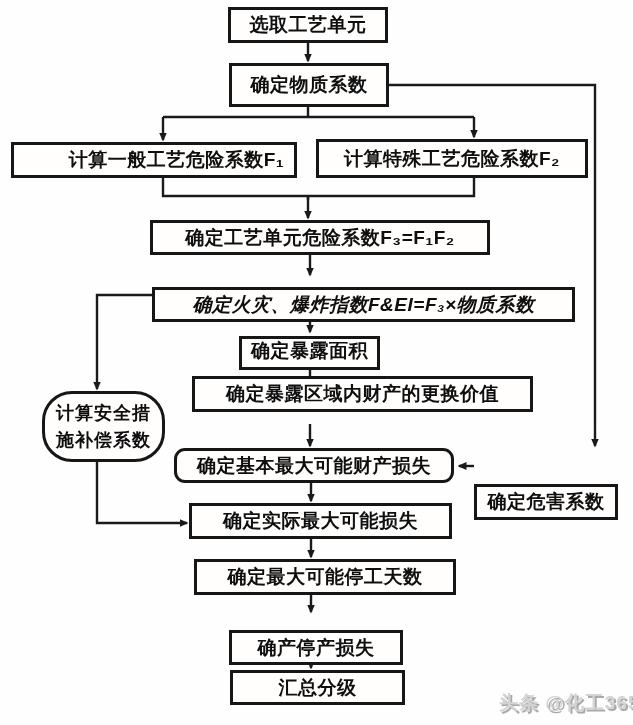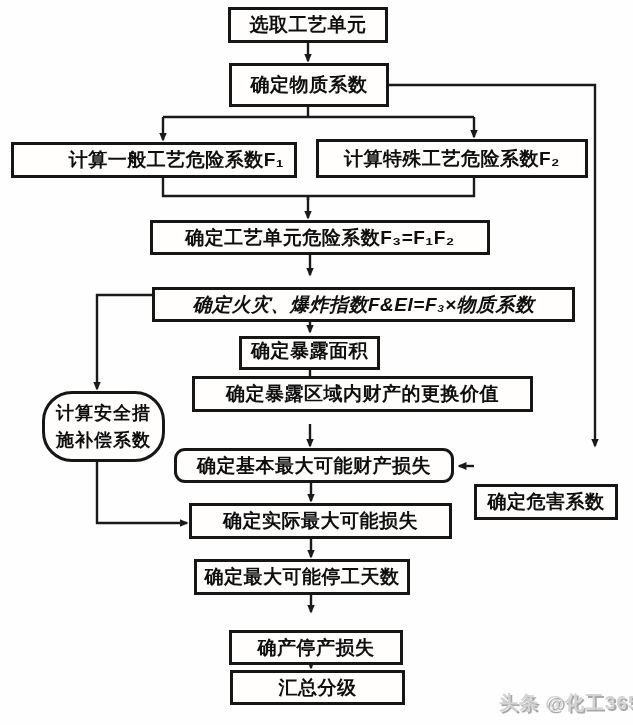--- a/index.html
+++ b/index.html
@@ -113,21 +113,21 @@
   <div class="node" style="left:192px;top:376px;width:341px;height:36px;">确定暴露区域内财产的更换价值</div>
 
   <div class="node wrap small" style="left:42px;top:391px;width:123px;height:71px;">计算安全措施补偿系数</div>
 
   <div class="node" style="left:174px;top:448px;width:280px;height:35px;border-radius:11px;">确定基本最大可能财产损失</div>
 
   <div class="node" style="left:474px;top:448px;width:144px;height:36px;margin-top:36px;">确定危害系数</div>
 
   <div class="node" style="left:189px;top:503px;width:263px;height:36px;">确定实际最大可能损失</div>
 
-  <div class="node" style="left:194px;top:559px;width:216px;height:36px;">确定最大可能停工天数</div>
+  <div class="node" style="left:194px;top:559px;width:262px;height:36px;">确定最大可能停工天数</div>
 
   <div class="node" style="left:229px;top:614px;width:174px;height:35px;margin-top:16px;">确产停产损失</div>
 
   <div class="node" style="left:230px;top:670px;width:175px;height:35px;">汇总分级</div>
 
   <div id="watermark">头条 @化工365</div>
 
 </div>
 
 </body></html>

